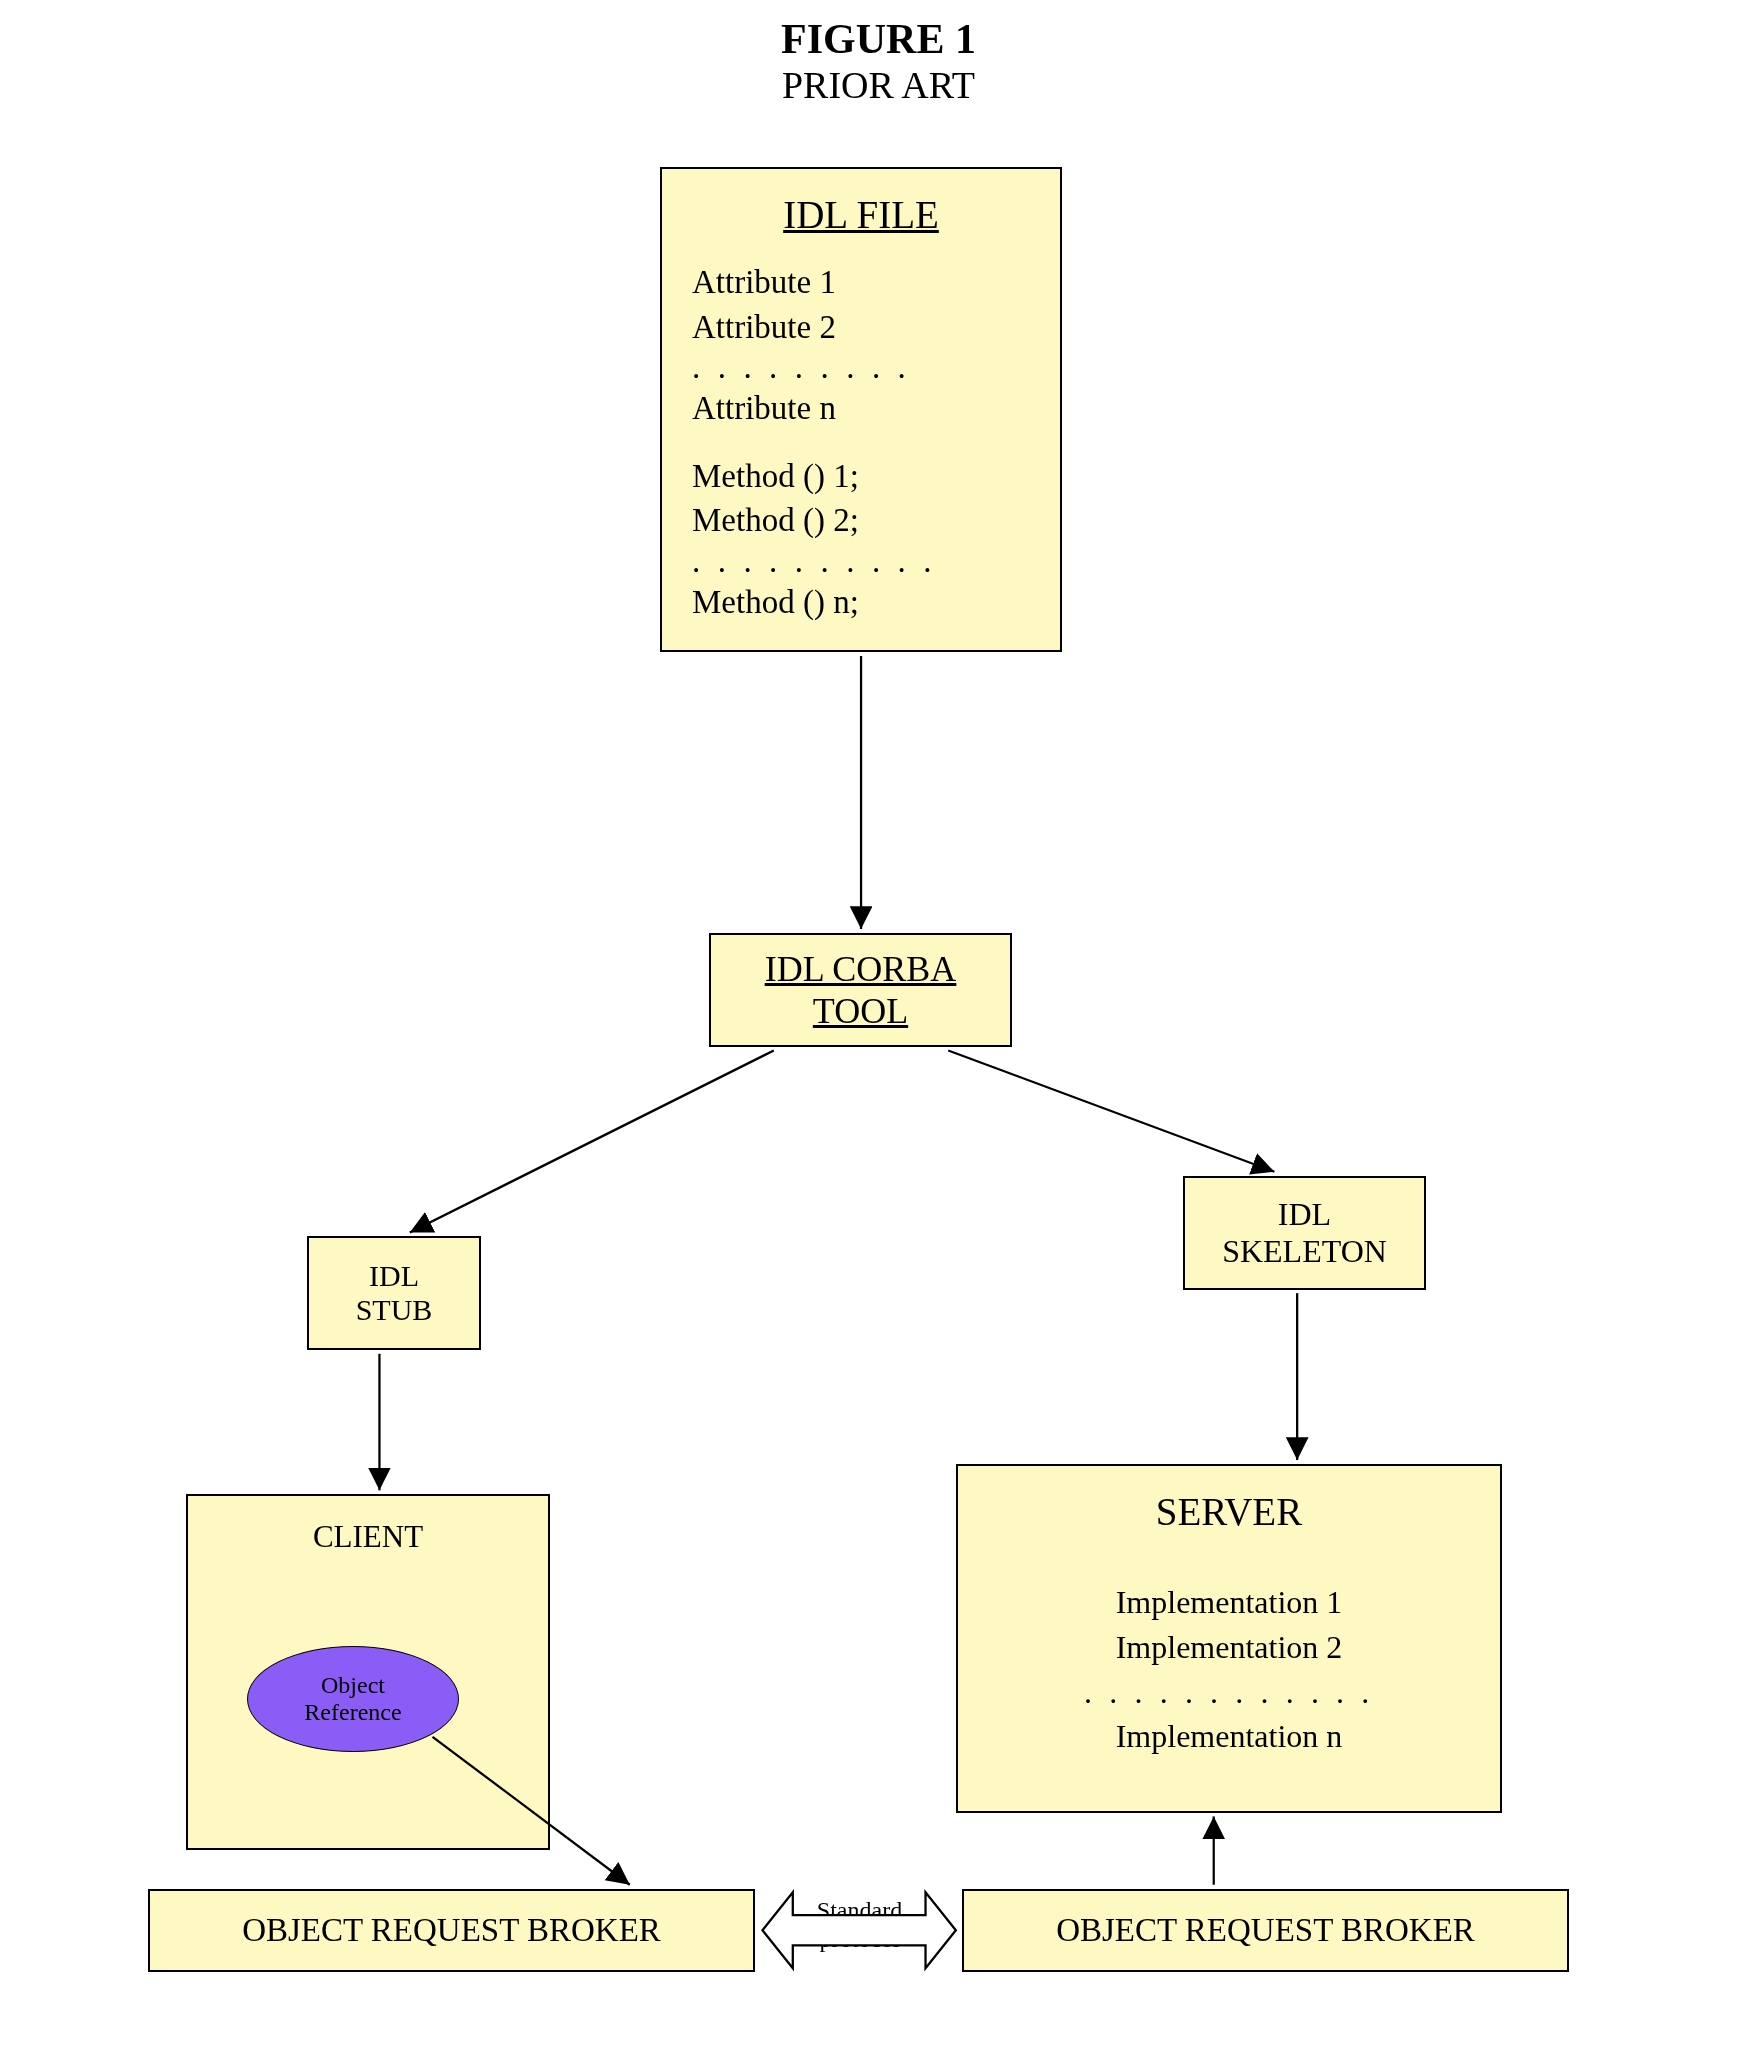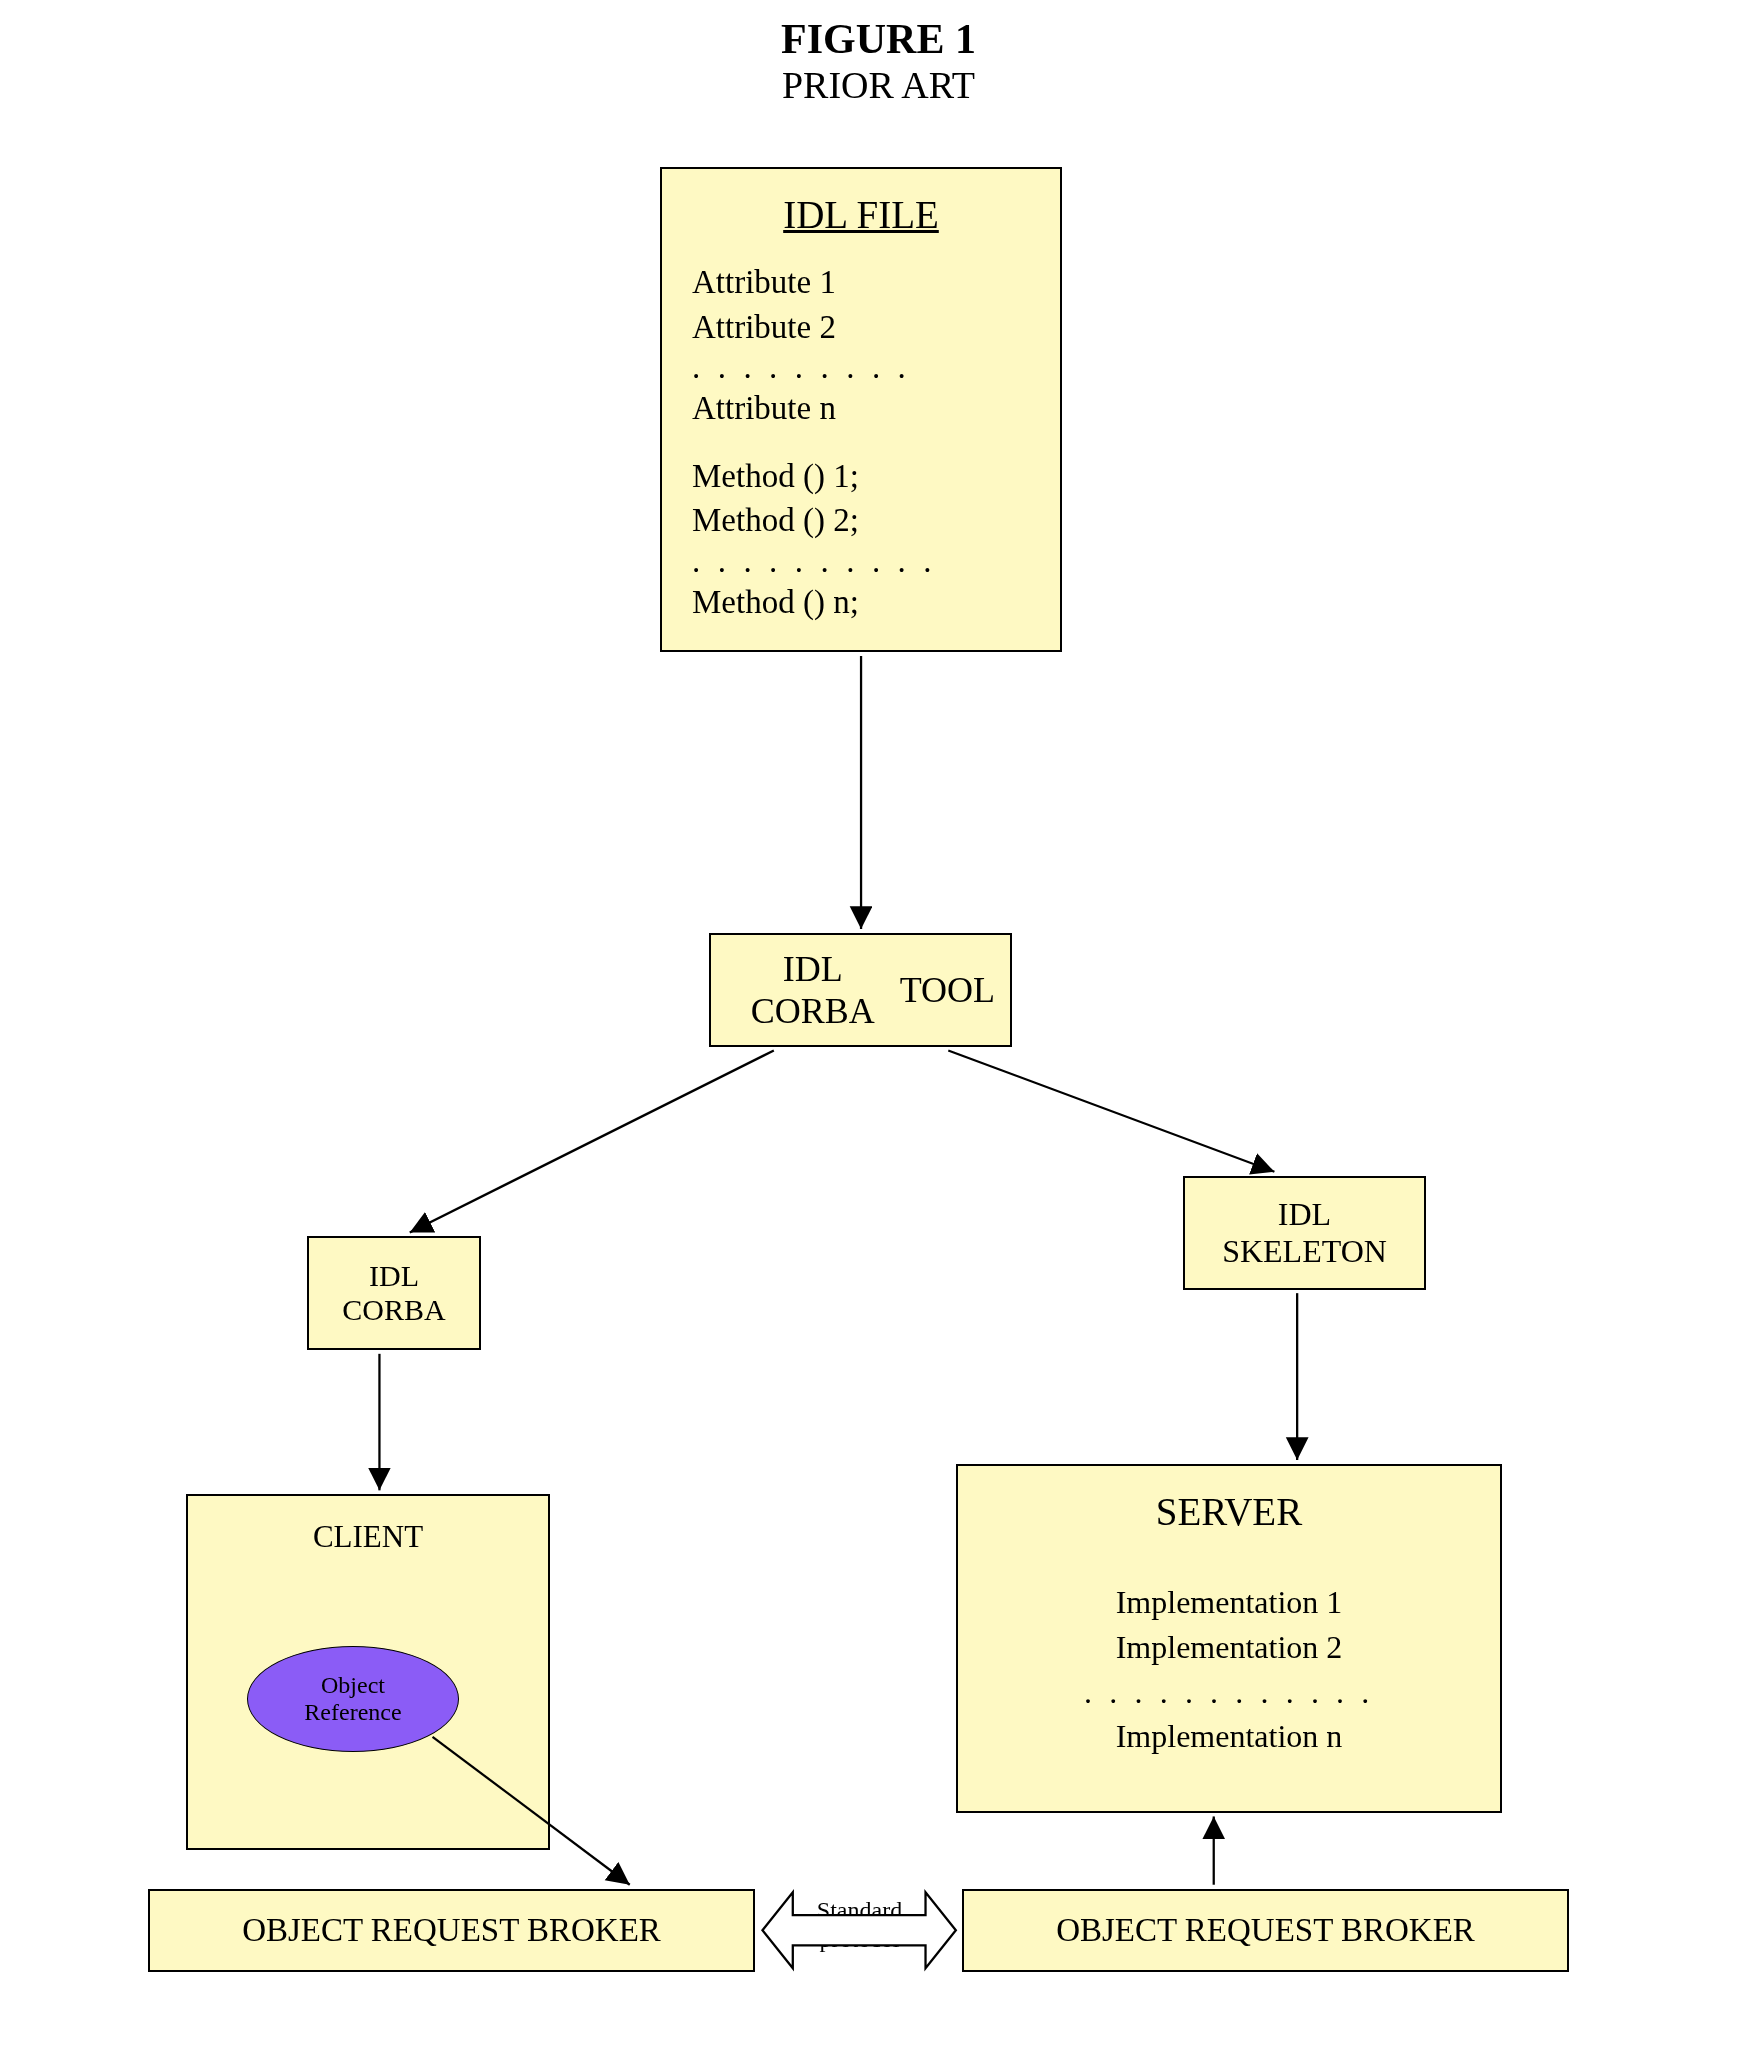--- a/index.html
+++ b/index.html
@@ -18,21 +18,21 @@
     position: absolute;
     border: 2.3px solid #000;
     background: #fef9c3;
     text-align: center;
     padding: 15px;
   }
   .idl-file { left: 660px; top: 167px; width: 402px; height: 485px; text-align: left; padding: 23px 30px; }
   .idl-file-title { text-align: center; font-size: 39px; text-decoration: underline; margin-bottom: 23px; }
   .idl-file-line { font-size: 33px; line-height: 1.35; }
   .dots { font-size: 33px; letter-spacing: 4.6px; }
-  .corba { left: 709px; top: 933px; width: 303px; height: 114px; font-size: 36px; display:flex; flex-direction:row; justify-content:center; align-items:center; }
+  .corba { left: 709px; top: 933px; width: 303px; height: 114px; font-size: 36px; display:flex; flex-direction:column; justify-content:center; align-items:center;text-decoration:underline; }
   .stub { left: 307px; top: 1236px; width: 174px; height: 114px; font-size: 30px; display:flex; flex-direction:column; justify-content:center; align-items:center; }
   .skel { left: 1183px; top: 1176px; width: 243px; height: 114px; font-size: 32px; display:flex; flex-direction:column; justify-content:center; align-items:center; }
   .client { left: 186px; top: 1494px; width: 364px; height: 356px; font-size: 31px; text-align:center; padding-top:23px; }
   .server { left: 956px; top: 1464px; width: 546px; height: 349px; font-size: 39px; text-align:center; padding-top:23px; }
   .server-line { font-size: 32px; line-height:1.4; text-align:center; }
   .orb-left { left: 148px; top: 1889px; width: 607px; height: 83px; font-size: 33px; display:flex; justify-content:center; align-items:center; }
   .orb-right { left: 962px; top: 1889px; width: 607px; height: 83px; font-size: 33px; display:flex; justify-content:center; align-items:center; }
   .ellipse {
     position:absolute; left:247px; top:1646px; width:212px; height:106px;
     border:1.5px solid #000; border-radius:50%;
@@ -64,21 +64,21 @@
   <div class="idl-file-line">Method () n;</div>
 </div>
 
 <div class="box corba">
   <div>IDL CORBA</div>
   <div>TOOL</div>
 </div>
 
 <div class="box stub">
   <div>IDL</div>
-  <div>CORBA</div>
+  <div>STUB</div>
 </div>
 
 <div class="box skel">
   <div>IDL</div>
   <div>SKELETON</div>
 </div>
 
 <div class="box client">
   <div>CLIENT</div>
 </div>

